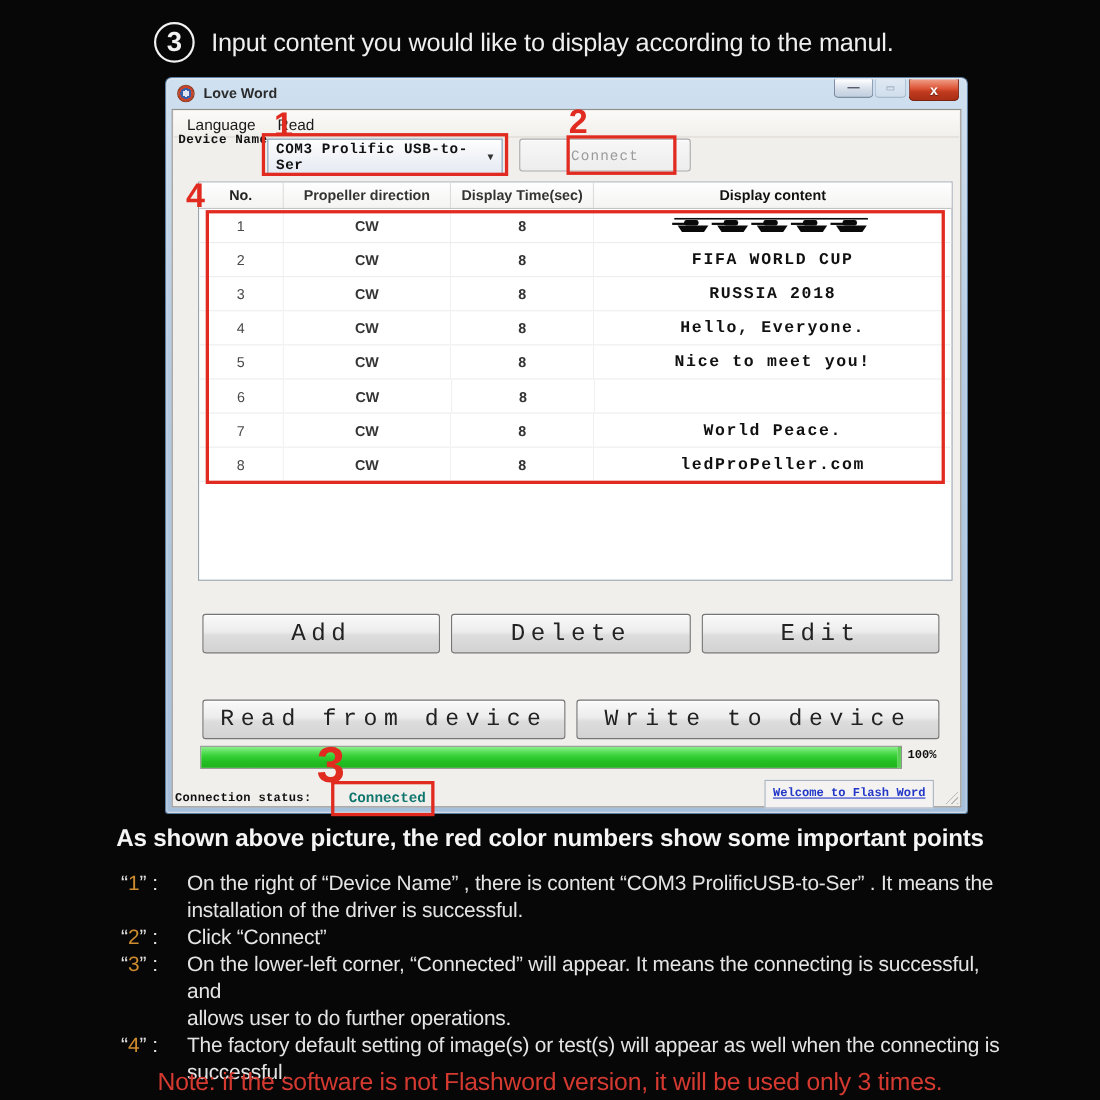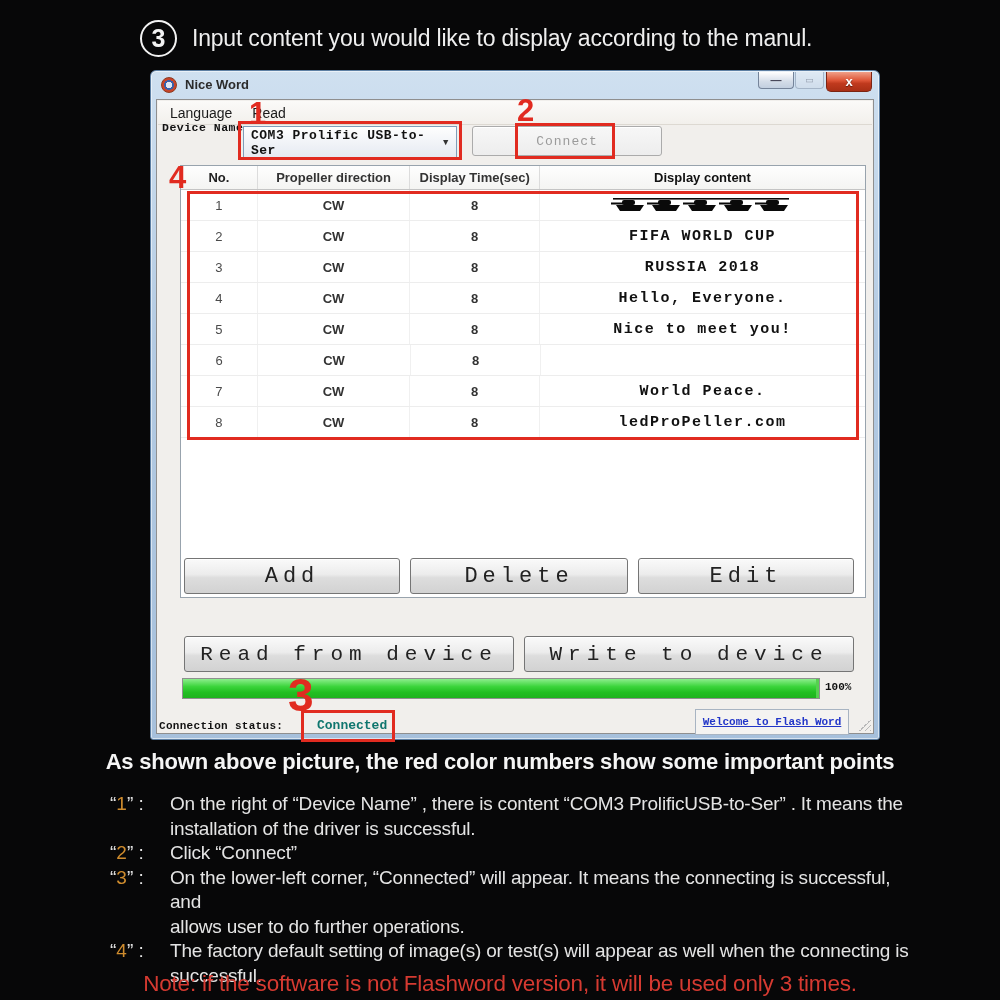--- a/index.html
+++ b/index.html
@@ -52,28 +52,28 @@
     color:#111; letter-spacing:0.5px;text-align:right; }
   .combo { position:absolute; left:86px; top:26px; width:214px; height:28px;
     background:linear-gradient(#fefefe,#eef1f6 60%,#e4e9f1); border:1px solid #7f9db9;
     display:flex; align-items:center; justify-content:space-between; padding:16px 7px;
     font-size:13px; font-weight:700; color:#111; letter-spacing:0.5px; }
   .combo .arrow { font-size:9px; color:#333; margin-left:4px; }
 
   .push-btn { background:linear-gradient(180deg,#fafafa 0%,#ececec 45%,#dddddd 55%,#d2d2d2 100%);
     border:1px solid #757575; border-radius:3px; box-shadow:inset 0 1px 0 #fff;
     display:flex; align-items:center; justify-content:center; color:#1c1c1c; }
-  .btn-connect { position:absolute; left:315px; top:26px; width:190px; height:30px;
+  .btn-connect { position:absolute; left:315px; top:26px; width:156px; height:30px;
     font-size:13px; color:#9b9b9b; letter-spacing:1px;
     background:linear-gradient(#f7f7f7,#ededed); border-color:#ababab; }
   .btn-disconnect { position:absolute; left:513px; top:26px; width:192px; height:30px;
     font-size:13px; font-weight:700; letter-spacing:1px; }
 
   
-  .lv { position:absolute; left:23px; top:65px; width:686px; height:433px;
+  .lv { position:absolute; left:23px; top:65px; width:686px; height:363px;
     background:#fff; border:1px solid #98a3ad; }
   .lv-head { display:flex; height:24px;
     background:linear-gradient(#fefefe,#f4f4f2); border-bottom:1px solid #c4c4c4; }
   .lv-hcell { display:flex; align-items:center; justify-content:center;
     font-size:13px; font-weight:700; color:#222; border-right:1px solid #dcdcdc; }
   .lv-row { display:flex; height:31px; border-bottom:1px solid #ededed; }
   .lv-cell { display:flex; align-items:center; justify-content:center;
     border-right:1px solid #f0f0f0; color:#4a4a4a; font-size:13px; }
   .c-no   { width:77px; }
   .c-dir  { width:153px; font-weight:600; color:#333; }
@@ -138,21 +138,21 @@
 <div class="stage">
 
   <div class="step-circle">
     <span>3</span>
   </div>
   <div class="step-text">Input content you would like to display according to the manul.</div>
 
   <div class="app-window">
     <div class="titlebar">
       <div class="app-icon"></div>
-      <div class="title-text">Nice Word</div>
+      <div class="title-text">Love Word</div>
       <div class="win-controls">
         <div class="ctrl ctrl-min">—</div>
         <div class="ctrl ctrl-max">▭</div>
         <div class="ctrl ctrl-close">x</div>
       </div>
     </div>
 
     <div class="client">
 
       <div class="menubar">

